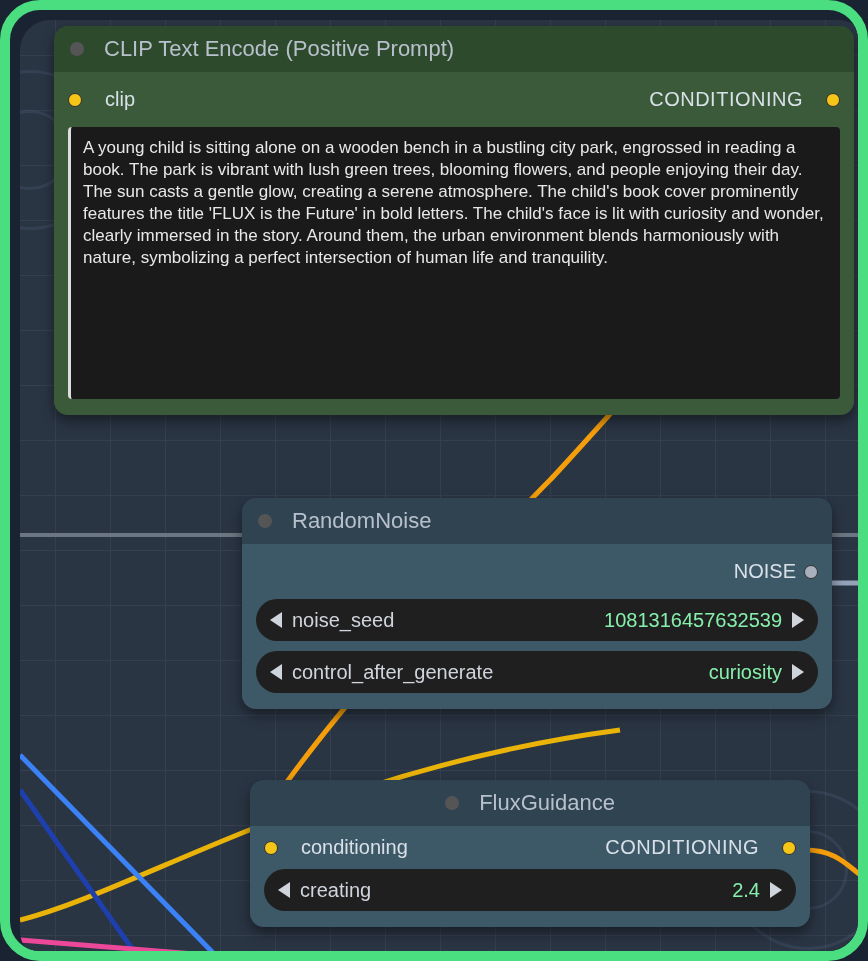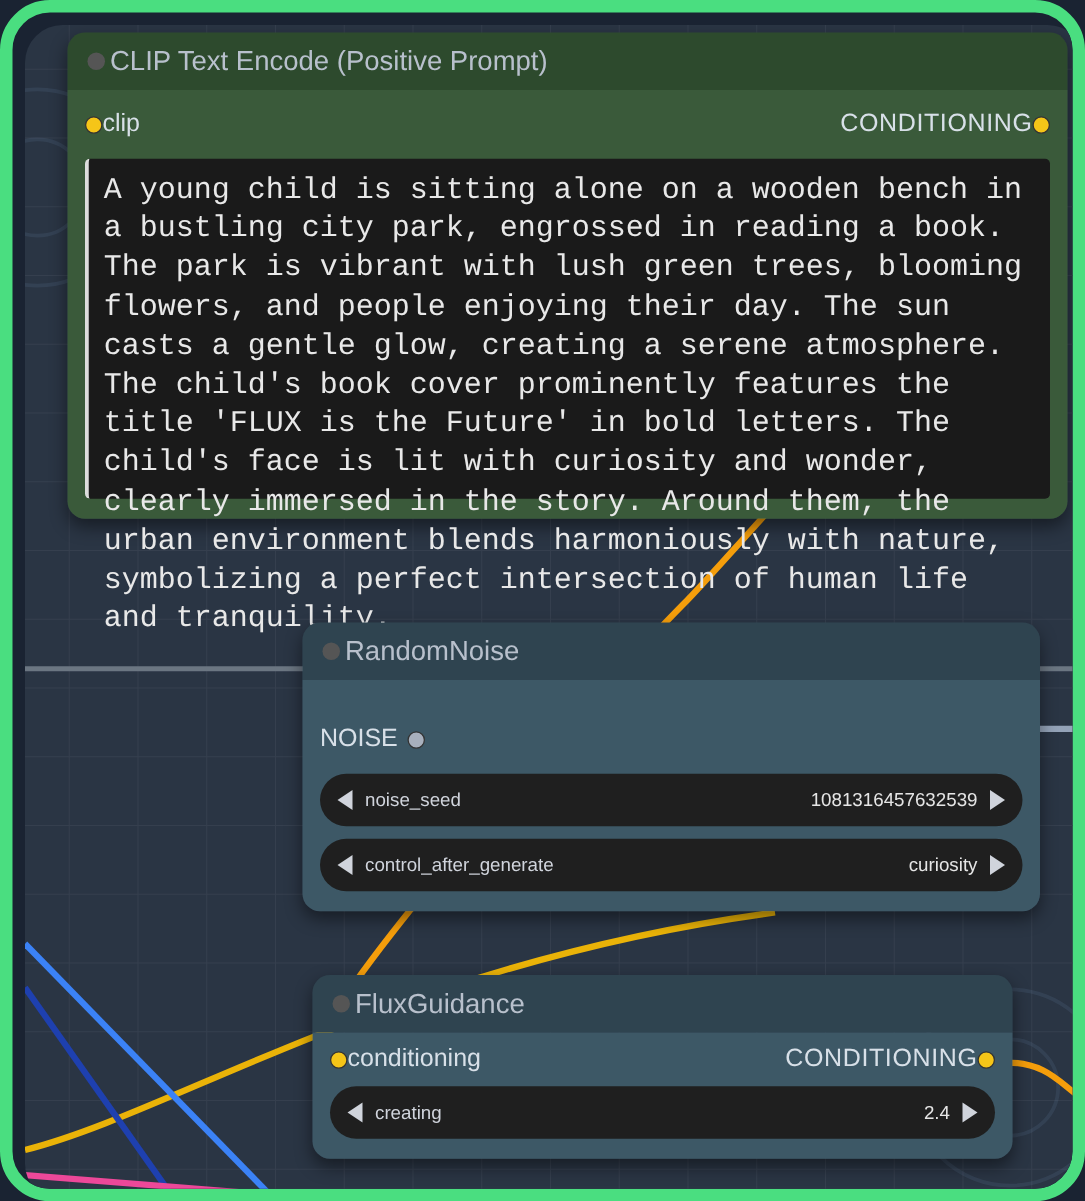--- a/index.html
+++ b/index.html
@@ -43,111 +43,111 @@
     border-radius: 14px;
     box-shadow: 0 6px 14px rgba(0,0,0,0.45);
     overflow: visible;
   }
   .node-header {
     height: 46px;
     display: flex;
     align-items: center;
     padding: 0 16px;
     border-radius: 14px 14px 0 0;
-    gap: 4px;
+    gap: 20px;
   }
   .node-dot {
     width: 14px; height: 14px; border-radius: 50%;
     background: #555; display: inline-block;
   }
   .node-title {
     color: #b8c0cc; font-size: 22px; font-weight: 400;
   }
   .node-body {
     border-radius: 0 0 14px 14px;
     padding: 10px 14px 16px 14px;
   }
   
   #n1 { left: 34px; top: 6px; width: 800px; }
   #n1 .node-header { background: #2d4a2d; }
   #n1 .node-body { background: #3a5a3a; }
   #n1 .io-row {
     display: flex; justify-content: space-between; align-items: center;
     padding: 6px 0 10px 0;
   }
-  .io-left, .io-right { display: flex; align-items: center; gap: 0; position: relative; }
+  .io-left, .io-right { display: flex; align-items: center; gap: 23px; position: relative; }
   .port {
     width: 14px; height: 14px; border-radius: 50%;
     background: #f5c518; display: inline-block;
     border: 1px solid #333;
   }
   .port.gray { background: #a8b0bd; }
   .io-label { color: #d8e0e8; font-size: 20px; }
   .io-label.big { font-size: 20px; letter-spacing: 0.5px; }
   .textarea-wrap {
     background: #1a1a1a; border-radius: 4px;
     padding: 10px 12px; margin-top: 6px;
     border-left: 3px solid #ddd;
     height: 272px;
   }
   .textarea-content {
     color: #e8e8e8;
-    font-family: Liberation Mono, monospace;
-    font-size: 24px;
+    font-family: Liberation Sans, sans-serif;
+    font-size: 17px;
     line-height: 1.3;
     white-space: pre-wrap;
     word-wrap: break-word;
   }
   
   #n2 { left: 222px; top: 478px; width: 590px; }
   #n2 .node-header { background: #2f4450; }
   #n2 .node-body { background: #3d5866; }
   
   #n3 { left: 230px; top: 760px; width: 560px; }
-  #n3 .node-header { background: #2f4450; }
+  #n3 .node-header { background: #2f4450; justify-content: center; }
   #n3 .node-body { background: #3d5866; }
   .out-row {
-    display: flex; align-items: center; gap: 8px;
+    display: flex; justify-content: flex-end; align-items: center; gap: 8px;
     padding: 6px 0;
-    color: #d8e0e8; font-size: 20px; margin-top: 20px;
+    color: #d8e0e8; font-size: 20px;
   }
   .in-row {
     display: flex; justify-content: space-between; align-items: center;
     color: #d8e0e8;
   }
   .param-row {
     background: #1f1f1f;
     border-radius: 22px;
     height: 42px;
     display: flex;
     align-items: center;
     justify-content: space-between;
     padding: 16px 14px;
     margin-top: 10px;
     color: #d0d4dc;
-    font-size: 15px;
+    font-size: 20px;
   }
   .param-label-group, .param-value-group {
     display: flex; align-items: center; gap: 10px;
   }
   .tri-left, .tri-right {
     width: 0; height: 0;
     display: inline-block;
   }
   .tri-left {
     border-top: 8px solid transparent;
     border-bottom: 8px solid transparent;
     border-right: 12px solid #d0d4dc;
   }
   .tri-right {
     border-top: 8px solid transparent;
     border-bottom: 8px solid transparent;
     border-left: 12px solid #d0d4dc;
   }
-  .param-value { color: #e5e5e5; font-weight: 500; }
+  .param-value { color: #86efac; font-weight: 500; }
   
   .wires-svg { position: absolute; top:0; left:0; width:848px; height:941px; pointer-events:none; }
   
   .accent-circle {
     position: absolute;
     border: 3px solid rgba(120,160,200,0.12);
     border-radius: 50%;
   }
 </style>
 </head>

